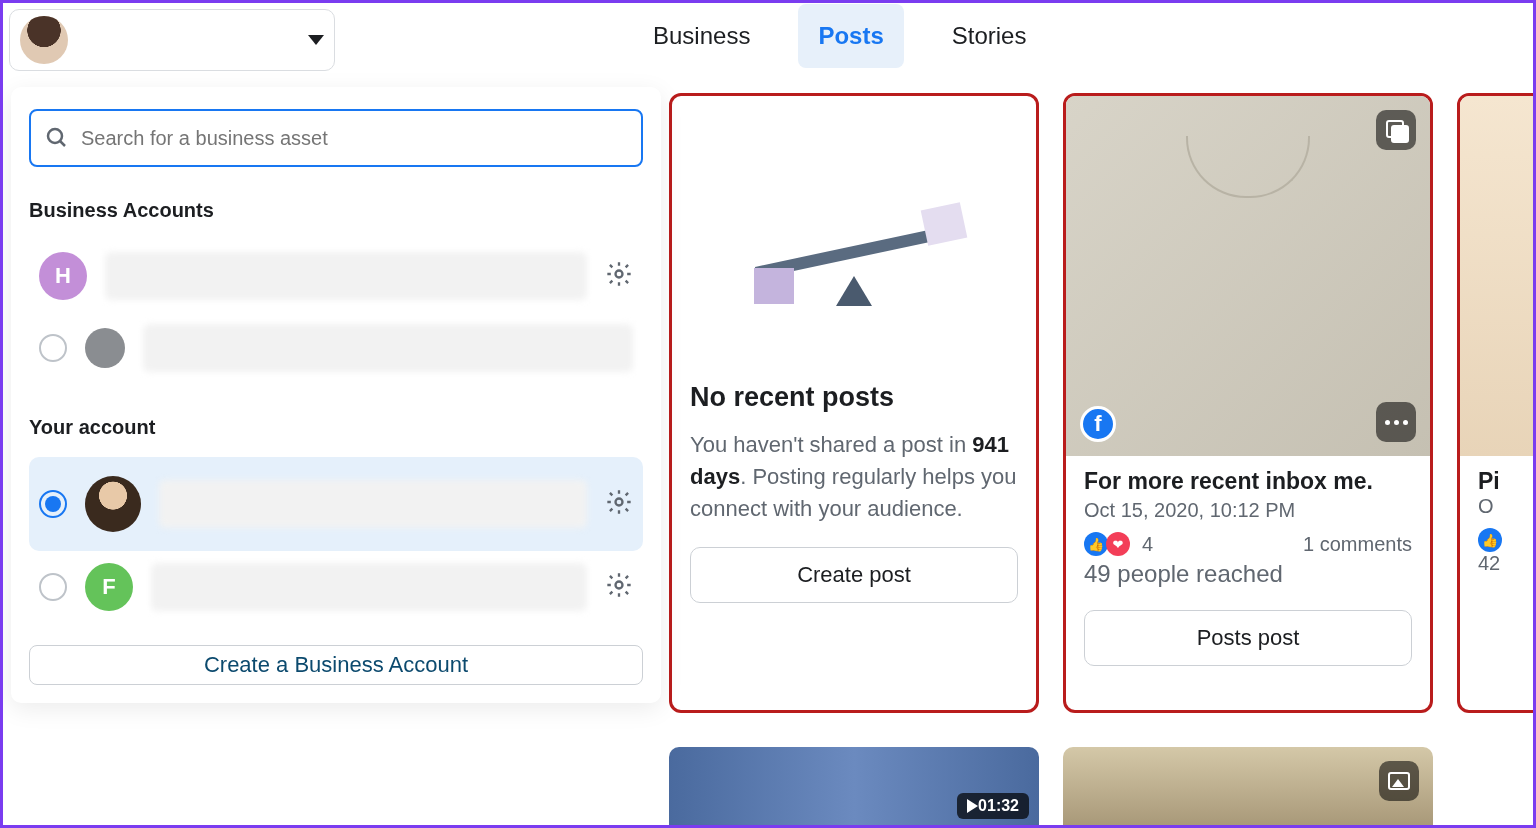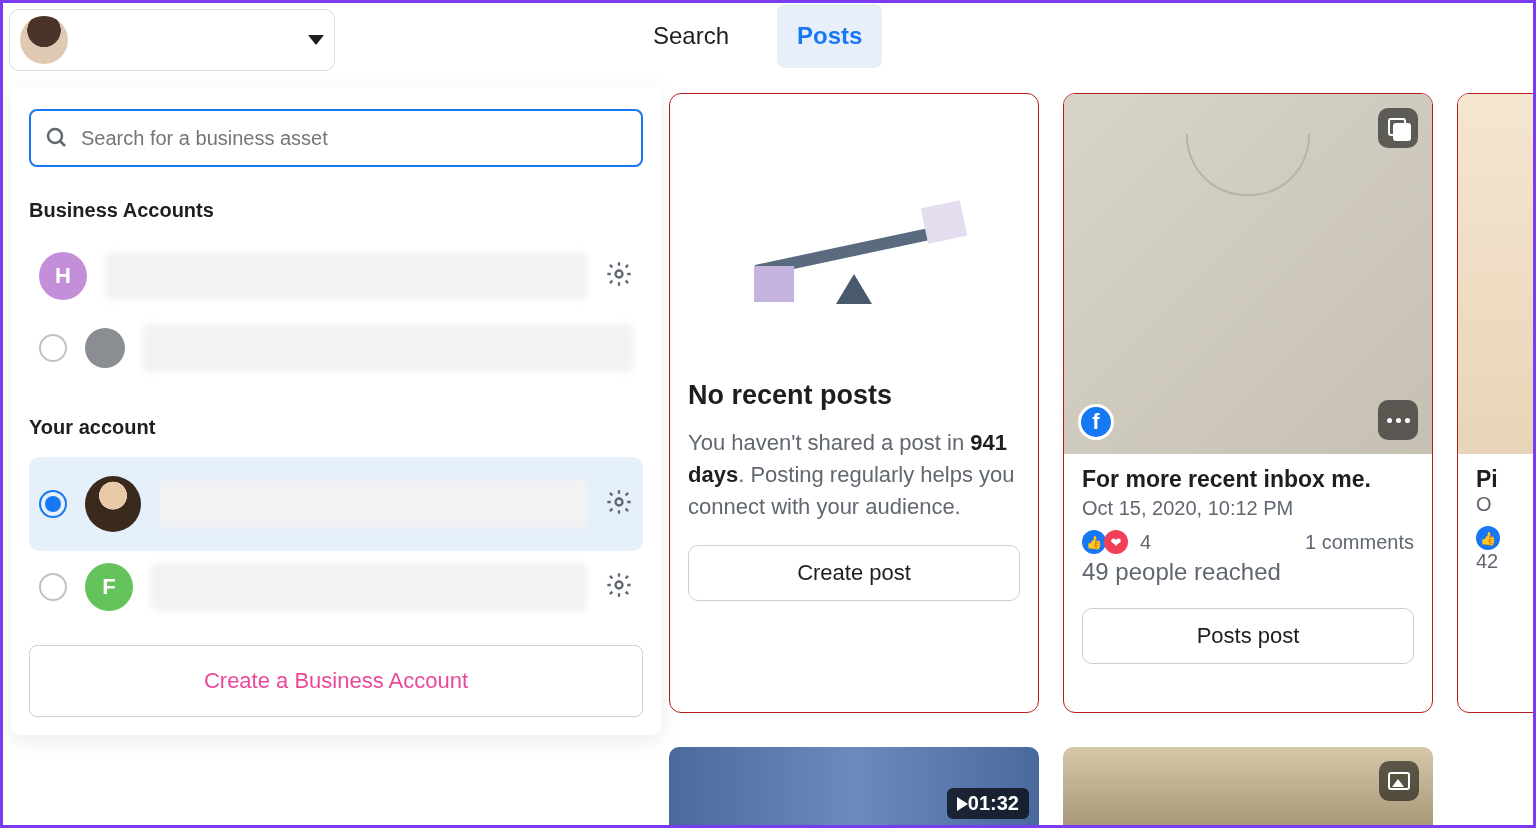--- a/index.html
+++ b/index.html
@@ -19,24 +19,24 @@
 .section-hdr { font-size: 20px; font-weight: 700; color: #1c1e21; margin-top: 32px; margin-bottom: 18px; }
 
 .row { display: flex; align-items: center; height: 72px; padding: 0 10px; border-radius: 10px; gap: 18px; cursor: pointer; }
 .row .circle { width: 48px; height: 48px; border-radius: 50%; display: flex; align-items: center; justify-content: center; font-size: 22px; font-weight: 700; color: #fff; flex-shrink: 0; }
 .row .radio-outer { width: 28px; height: 28px; border: 2px solid #bec3c9; border-radius: 50%; display: flex; align-items: center; justify-content: center; flex-shrink: 0; }
 .row .radio-inner { width: 16px; height: 16px; border-radius: 50%; background: #1877f2; }
 .row .gear { margin-left: auto; flex-shrink: 0; cursor: pointer; }
 .row .blur { flex: 1; height: 48px; background: #f2f2f2; filter: blur(3px); border-radius: 6px; }
 .row.selected { background: #e5f0fb; height: 94px; }
 
-.create-biz { width: 100%; height: 72px; border: 1px solid #ccd0d5; border-radius: 8px; background: #fff; font-size: 22px; color: #ec4899; cursor: pointer; margin-top: 22px; display:flex; align-items:center; justify-content:center; }
-
-
-.card { position: absolute; background: #fff; border: 1px solid #b91c1c; border-radius: 12px; overflow: hidden; }
+.create-biz { width: 100%; height: 40px; border: 1px solid #ccd0d5; border-radius: 8px; background: #fff; font-size: 22px; color: #0c4a6e; cursor: pointer; margin-top: 22px; display:flex; align-items:center; justify-content:center; }
+
+
+.card { position: absolute; background: #fff; border: 3px solid #b91c1c; border-radius: 12px; overflow: hidden; }
 .card1 { top: 90px; left: 666px; width: 370px; height: 620px; }
 .card1 .illus { height: 280px; display: flex; align-items: center; justify-content: center; }
 .card1 h2 { font-size: 27px; font-weight: 800; color: #1c1e21; margin: 6px 18px 10px; }
 .card1 p { font-size: 22px; color: #606770; margin: 16px 18px; line-height: 1.45; }
 .card1 b { color: #1c1e21; font-weight: 700; }
 .card-btn { width: calc(100% - 36px); margin: 22px 18px 18px; height: 56px; border: 1px solid #ccd0d5; border-radius: 10px; background: #fff; font-size: 22px; color: #1c1e21; cursor: pointer; display:flex; align-items:center; justify-content:center; }
 
 .card2 { top: 90px; left: 1060px; width: 370px; height: 620px; }
 .card2 .img { height: 360px; background: linear-gradient(135deg,#d8d4c8,#c5c0b2); position: relative; }
 .card2 .img::before{ content:""; position:absolute; top:40px; left:50%; transform:translateX(-50%); width:120px; height:60px; border:2px solid #b8b3a5; border-top:none; border-radius:0 0 60px 60px; }
@@ -53,21 +53,21 @@
 
 .card3 { top: 90px; left: 1454px; width: 120px; height: 620px; }
 .card3 .img { height: 360px; background: linear-gradient(#f5e6d0,#e8d4b8); position:relative; }
 .card3 .title, .card3 .date, .card3 .stats, .card3 .reached { margin-left: 18px; color:#1c1e21; }
 .card3 .title{font-size:23px;font-weight:700;margin-top:12px;} .card3 .date{font-size:20px;color:#606770;} .card3 .stats{margin-top:10px;} .card3 .reached{font-size:20px;color:#606770;}
 
 
 .thumb { position: absolute; top: 744px; height: 80px; background: #555; border-radius: 10px 10px 0 0; overflow:hidden; }
 .thumb1 { left: 666px; width: 370px; background: linear-gradient(90deg,#4a6a9e,#6b8abf,#4a6a9e); }
 .thumb2 { left: 1060px; width: 370px; background: linear-gradient(#d4c8a8,#a89878); }
-.vid-badge { position:absolute; bottom:8px; right:10px; background: rgba(0,0,0,.7); color:#fff; border-radius:6px; padding:4px 10px; font-size:20px; font-weight:600; display:flex; align-items:center; gap:0; }
+.vid-badge { position:absolute; bottom:8px; right:10px; background: rgba(0,0,0,.7); color:#fff; border-radius:6px; padding:4px 10px; font-size:16px; font-weight:600; display:flex; align-items:center; gap:0; }
 .img-badge{position:absolute;top:14px;right:14px;width:40px;height:40px;border-radius:10px;background:rgba(0,0,0,.55);display:flex;align-items:center;justify-content:center;}
 
 
 .svg-gear{width:28px;height:28px;stroke:#606770;fill:none;stroke-width:2;}
 .svg-search{width:24px;height:24px;stroke:#606770;fill:none;stroke-width:2.5;}
 .react-icn{width:24px;height:24px;border-radius:50%;display:inline-flex;align-items:center;justify-content:center;font-size:13px;color:#fff;}
 .like-icn{background:#1877f2;} .love-icn{background:#f33e58;margin-left:-8px;}
 .dots{display:flex;gap:4px;} .dots span{width:5px;height:5px;border-radius:50%;background:#fff;}
 .stack-icn{position:relative;width:20px;height:20px;} .stack-icn::before,.stack-icn::after{content:"";position:absolute;width:14px;height:14px;border:2px solid #fff;border-radius:3px;} .stack-icn::before{top:0;left:0;} .stack-icn::after{top:5px;left:5px;background:#fff;}
 .pic-icn{width:22px;height:18px;border:2px solid #fff;border-radius:3px;position:relative;} .pic-icn::after{content:"";position:absolute;bottom:1px;left:2px;width:0;height:0;border-left:6px solid transparent;border-right:6px solid transparent;border-bottom:8px solid #fff;}
@@ -79,22 +79,23 @@
 <body>
 
 <div class="account-pill">
   <div class="avatar">
       <div class="hair"></div>
     </div>
   <div class="chev"></div>
 </div>
 
 <div class="tabs">
-  <div class="tab">Search</div>
+  <div class="tab">Business</div>
   <div class="tab active">Posts</div>
+  <div class="tab">Stories</div>
 </div>
 
 <div class="dropdown">
   <div class="search-box">
     <svg class="svg-search" viewBox="0 0 24 24">
         <circle cx="10" cy="10" r="7"></circle>
         <line x1="20" y1="20" x2="15" y2="15"></line>
       </svg>
     <input type="text" placeholder="Search for a business asset" style="">
   </div>

